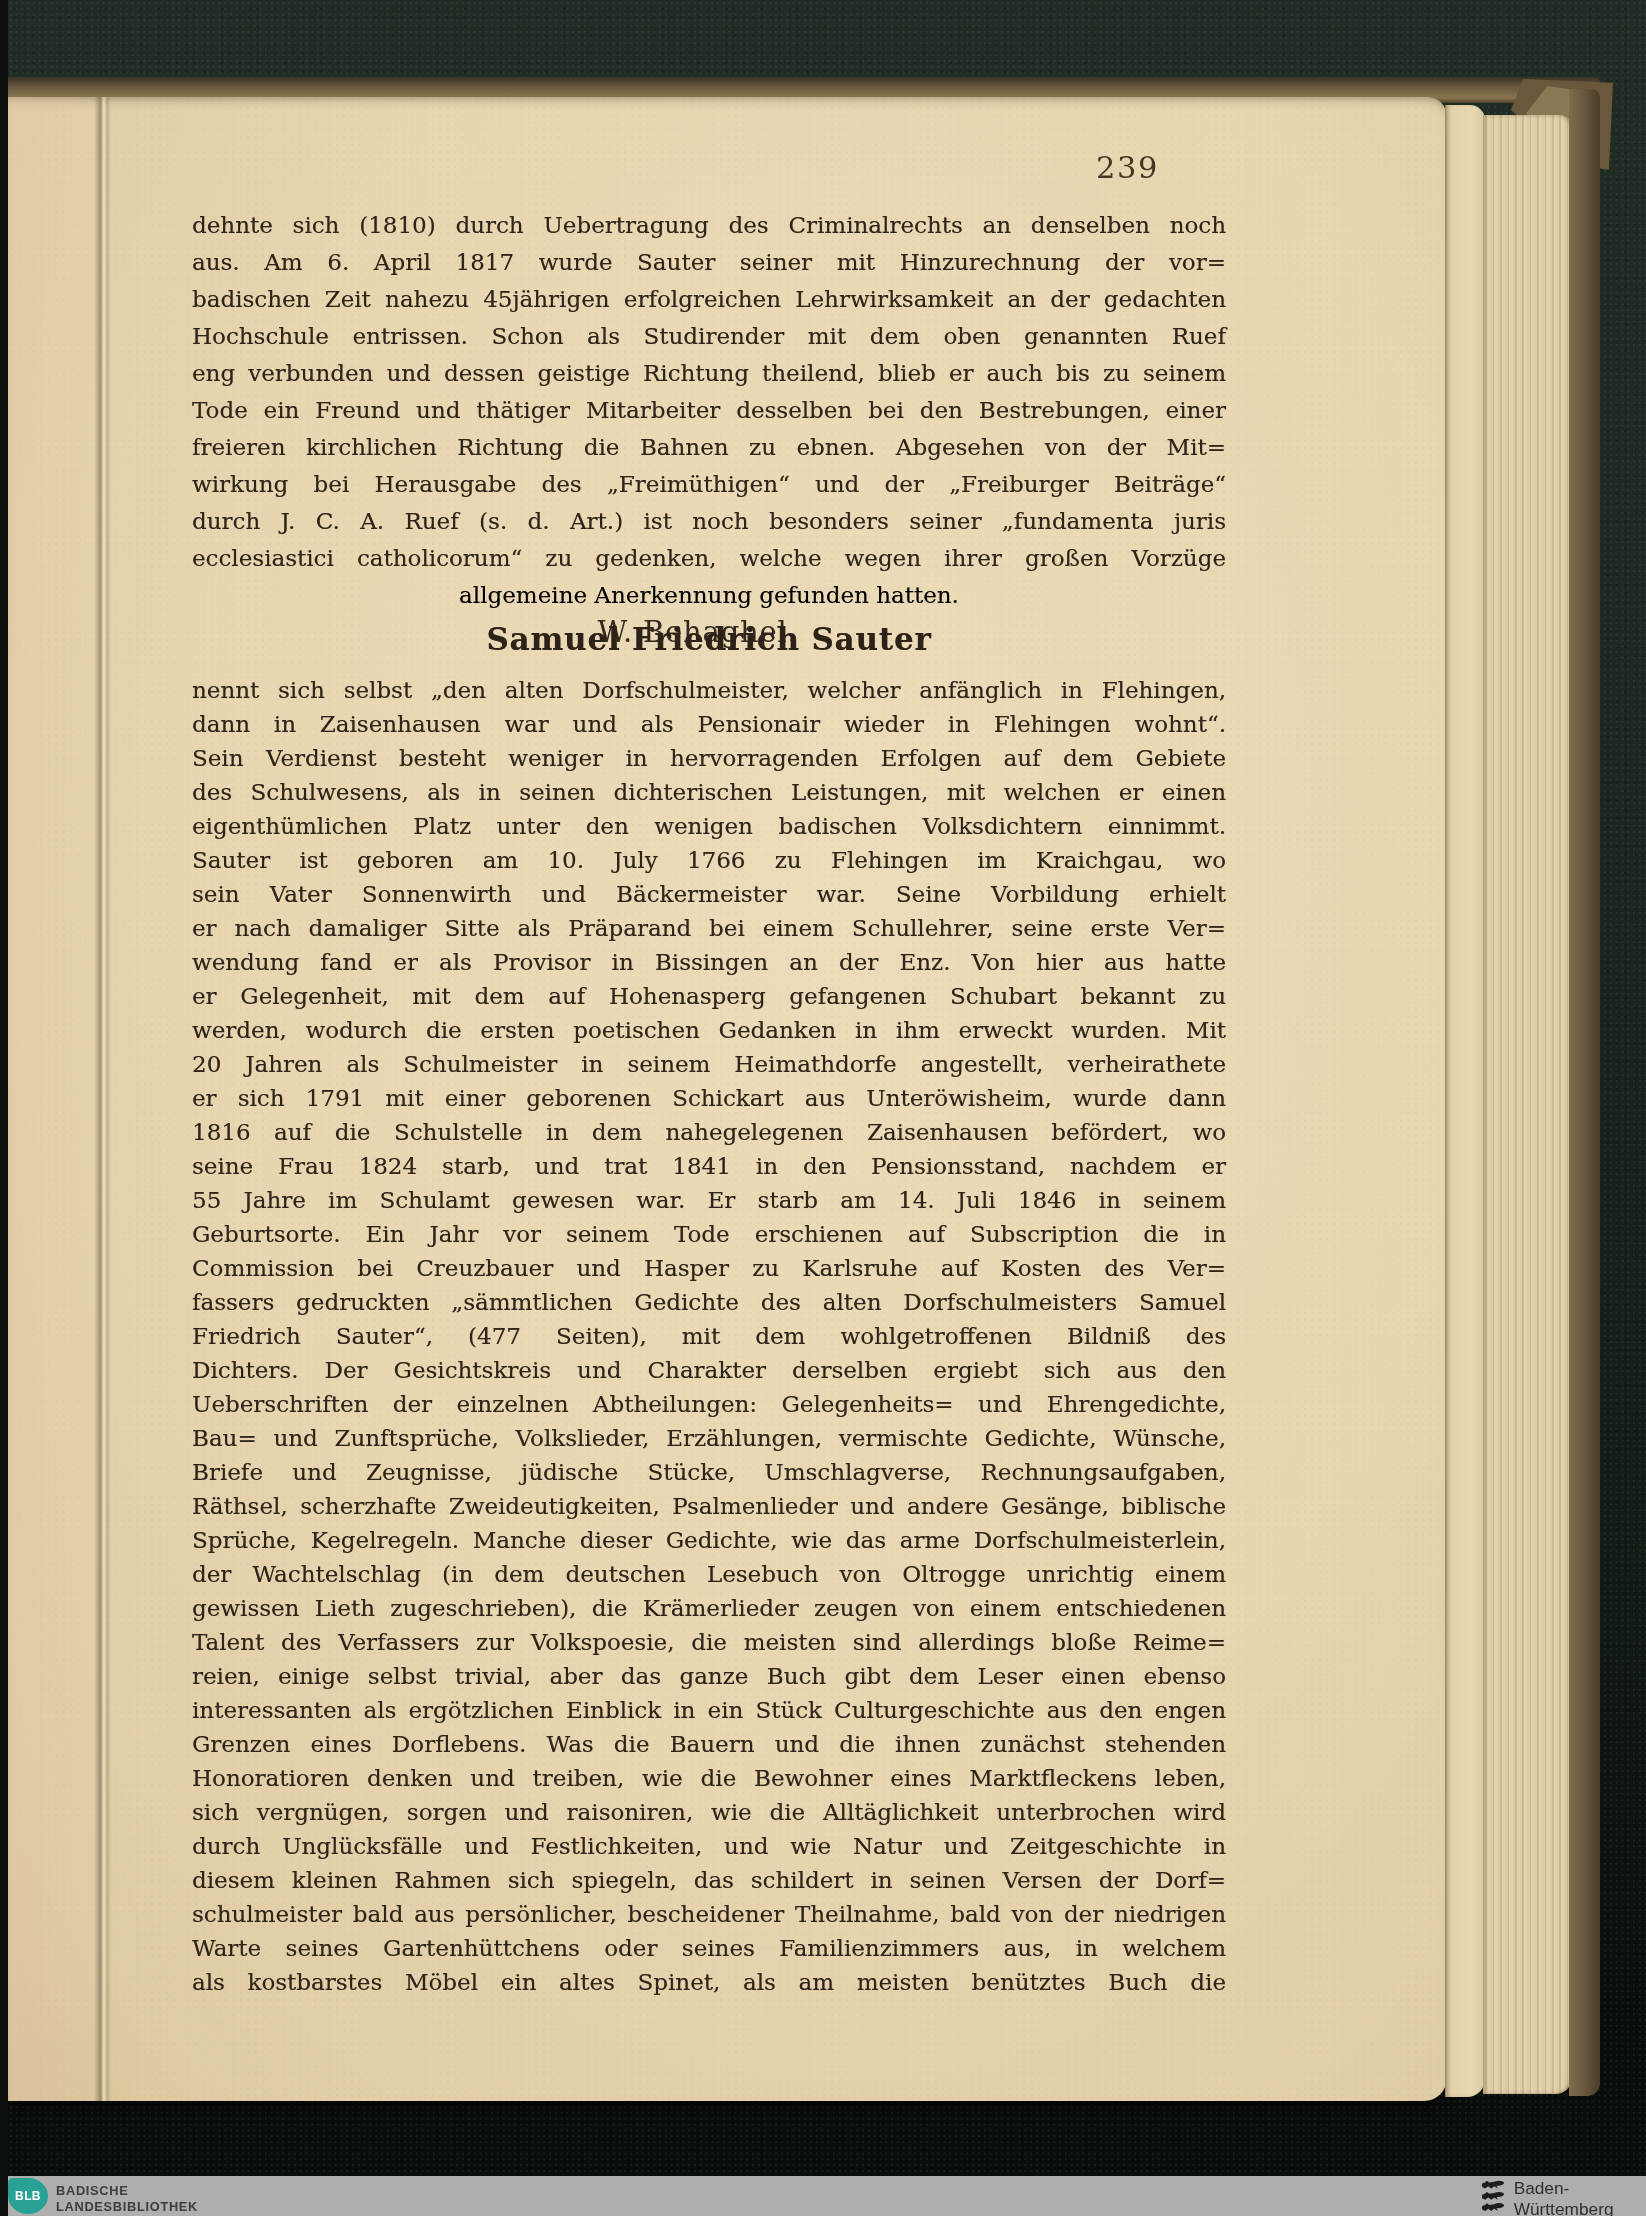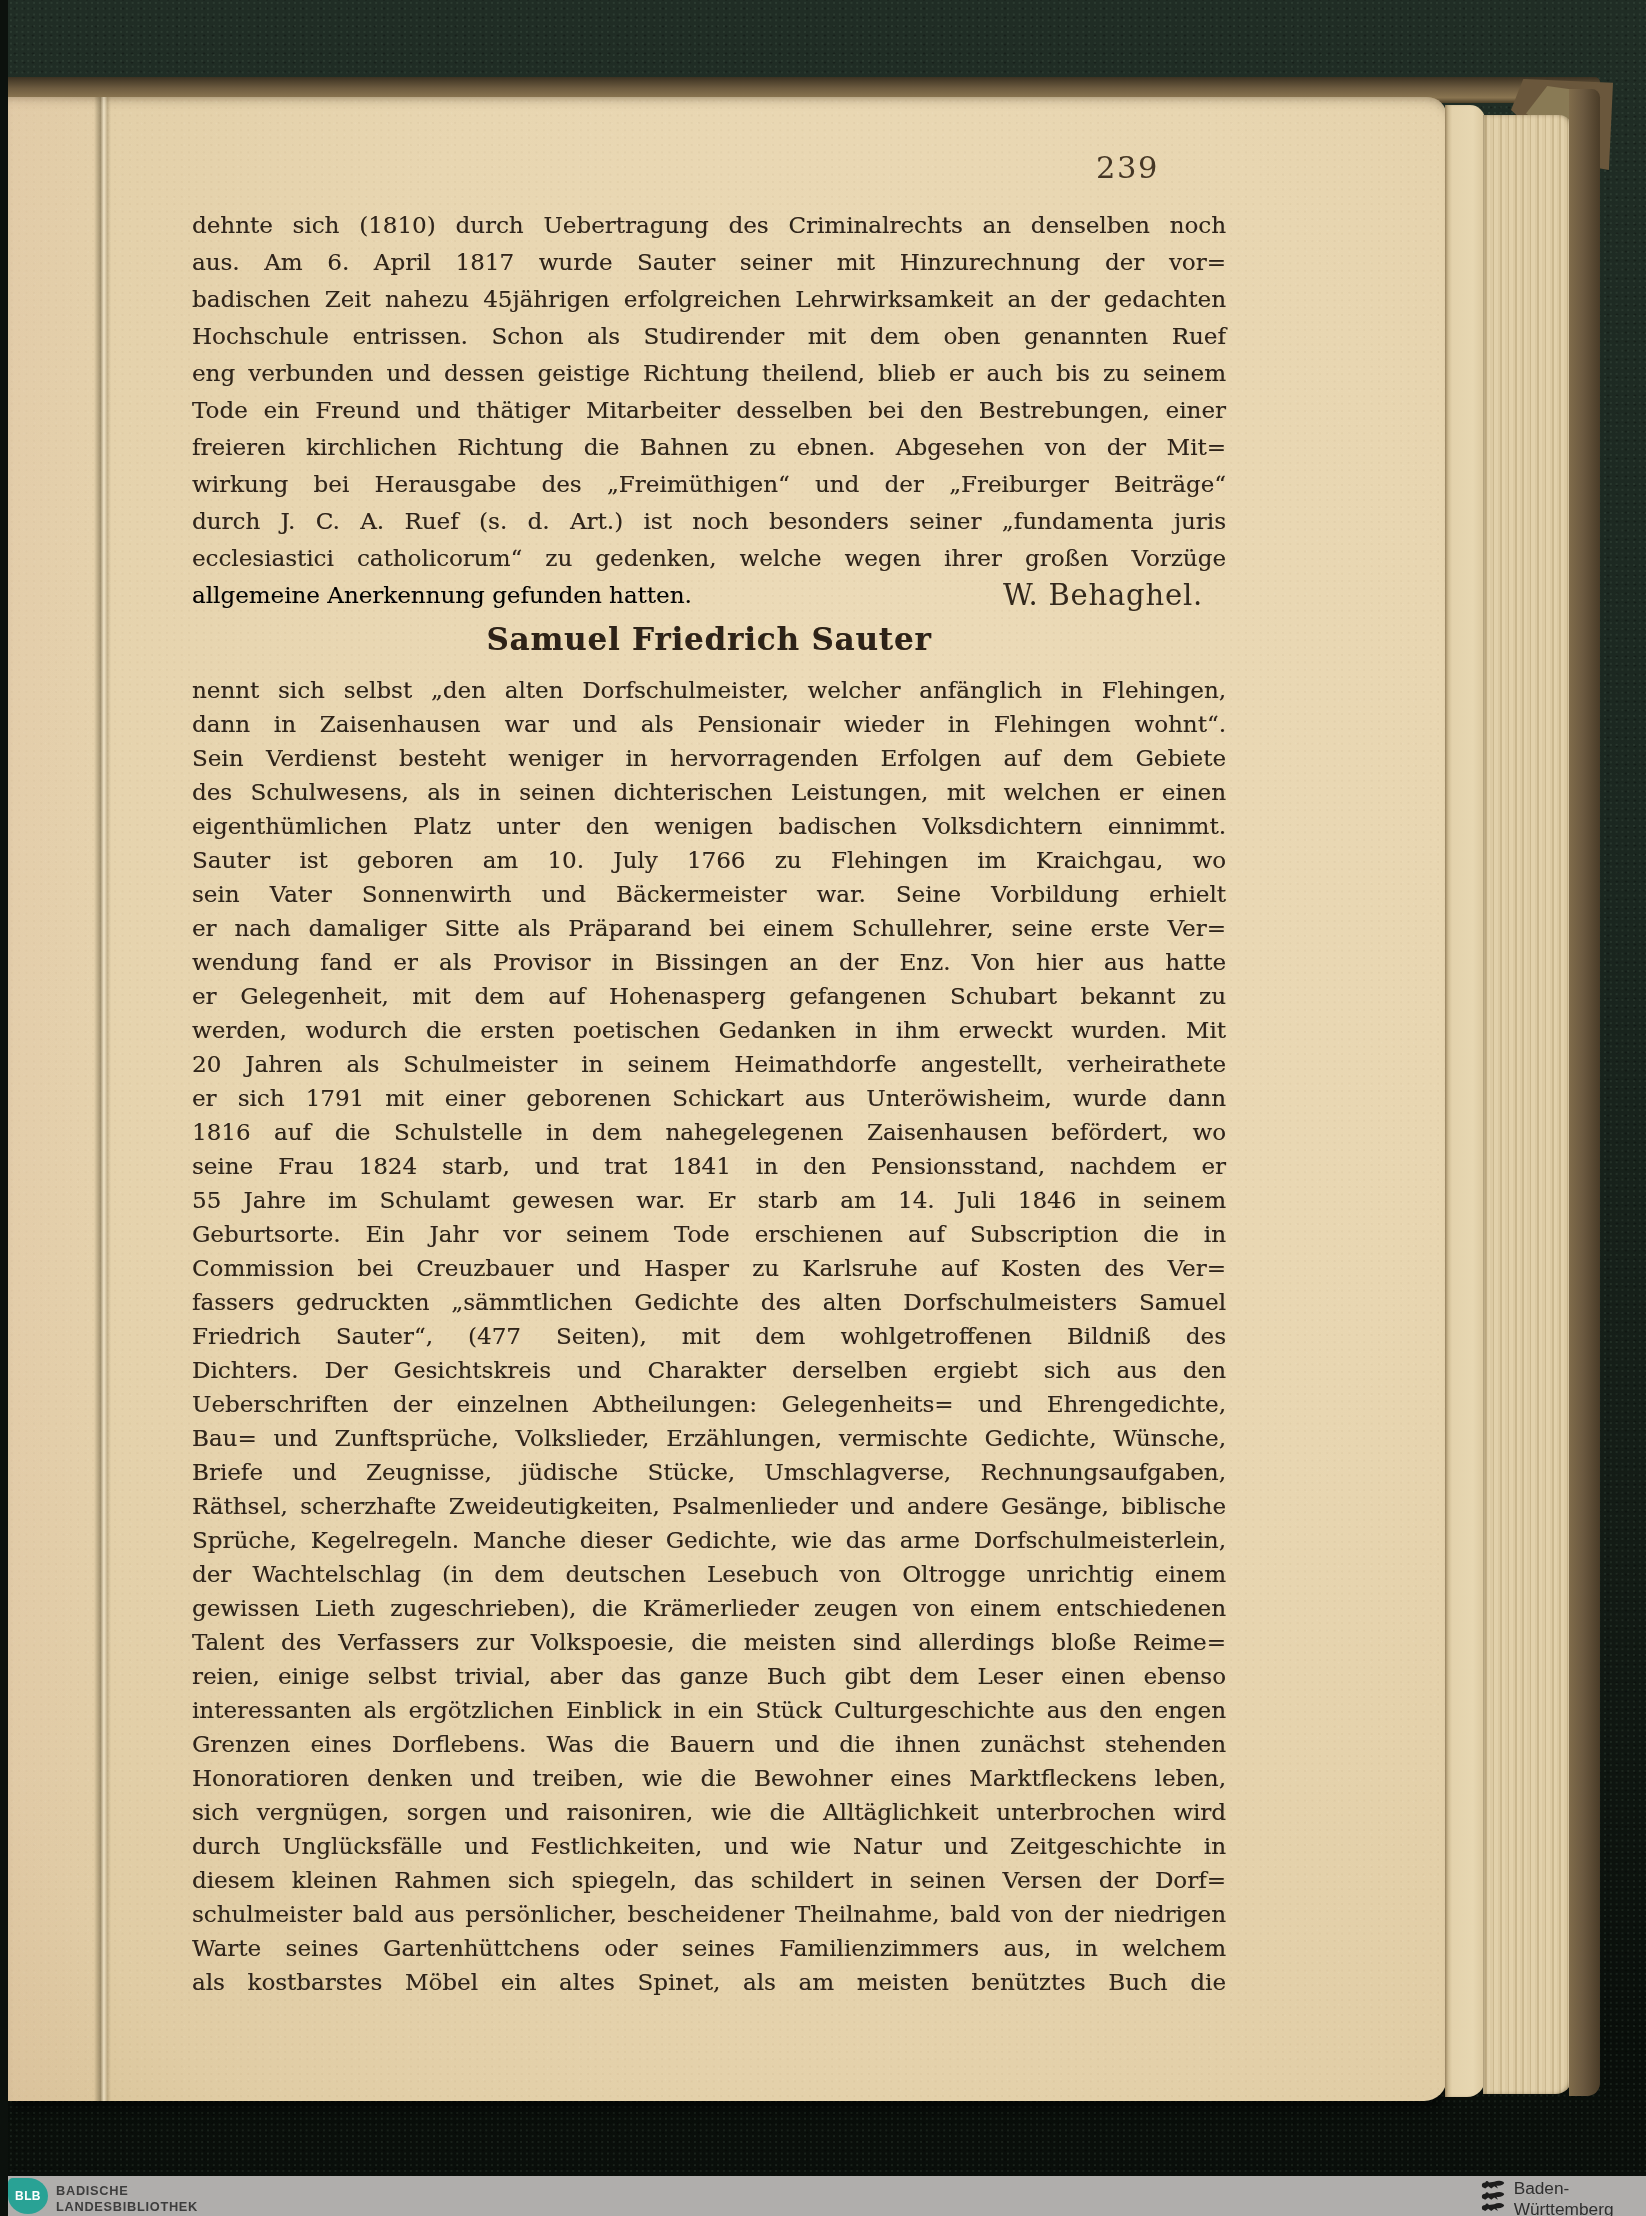--- a/index.html
+++ b/index.html
@@ -45,21 +45,21 @@
   .fore-edge-stack{background:repeating-linear-gradient(90deg,#dccaa3 0 2.5px,#cbb88f 2.5px 4.1px,#e2d1ab 4.1px 7.4px);
     border-radius:0 13px 16.5px 0;
     box-shadow:inset 3.3px 0 5px -2.5px rgba(90,70,40,.55), inset -3.3px 0 5px -2.5px rgba(70,55,30,.6);}
   .page-number{position:absolute;left:1088px;top:150px;font-size:30.5px;letter-spacing:1.6px;color:#453726;}
   .para1{position:absolute;left:184px;top:207px;width:1034px;}
   .para1 .tline{line-height:37px;}
   .para2{position:absolute;left:184px;top:673px;width:1034px;}
   .para2 .tline{line-height:34px;}
   .tline{font-size:23px;color:#2f241a;text-align:justify;text-align-last:justify;white-space:normal;
     text-shadow:0.2px 0.2px 0 rgba(47,36,26,.45);}
-  .closing-line{display:flex;justify-content:space-between;align-items:center;line-height:37px;}
+  .closing-line{display:flex;justify-content:space-between;align-items:center;line-height:37px;flex-direction:column;}
   .closing-left{font-size:23px;text-shadow:0.2px 0.2px 0 rgba(47,36,26,.45);}
   .signature{font-size:29px;padding-right:23px;letter-spacing:0.8px;color:#32281c;}
   .heading{position:absolute;left:184px;top:621px;width:1034px;text-align:center;font-size:31px;
     font-weight:bold;letter-spacing:0.8px;color:#2d2217;text-shadow:0.2px 0.2px 0 rgba(45,34,23,.5);}
   
   .footer-bar{position:absolute;left:0;top:2176px;width:1647px;height:40px;background:#b0aeac;}
   .blb-logo{position:absolute;left:0px;top:2178px;width:40px;height:36px;background:#29a295;
     border-radius:5px 50% 50% 50%;display:flex;align-items:center;justify-content:center;}
   .blb-logo span{color:#ffffff;font-family:"Liberation Sans",sans-serif;font-weight:bold;font-size:12px;letter-spacing:0.4px;}
   .lib-name{position:absolute;left:48px;top:2183px;font-family:"Liberation Sans",sans-serif;

